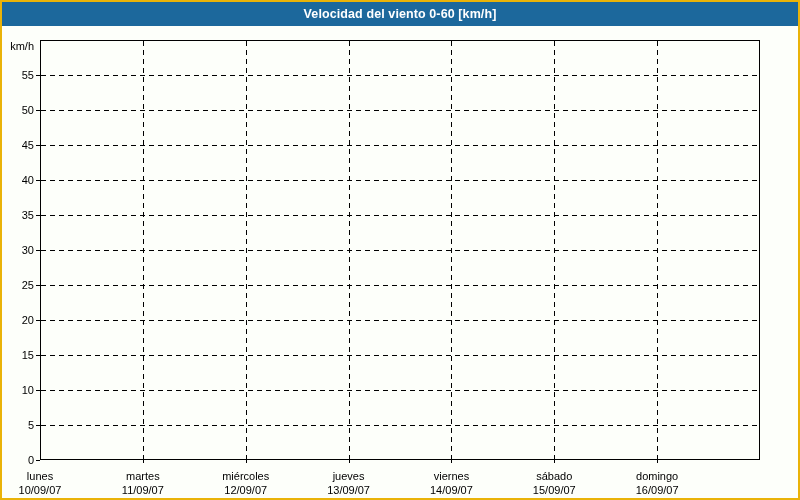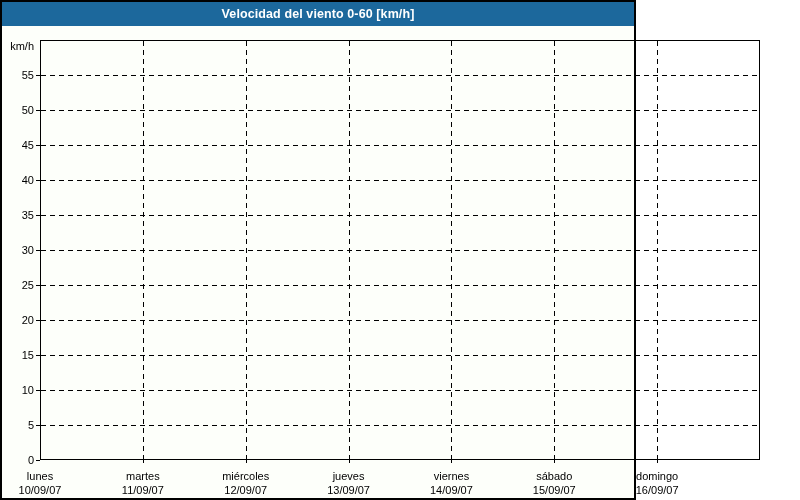--- a/index.html
+++ b/index.html
@@ -5,24 +5,24 @@
   * { margin: 0; padding: 0; box-sizing: border-box; }
   body {
     font-family: "Liberation Sans", sans-serif;
     background: #ffffff;
     width: 800px;
     height: 500px;
     overflow: hidden;
   }
   .window {
     position: relative;
-    width: 636px;
+    width: 800px;
     height: 500px;
     background: #fdfffa;
-    border: 2px solid #000000;
+    border: 2px solid #eab308;
     padding-left: 26px;
   }
   .titlebar {
     position: absolute;
     top: 0; left: 0; right: 0;
     height: 24px;
     background: #1c689c;
     display: flex;
     align-items: center;
     justify-content: center;

